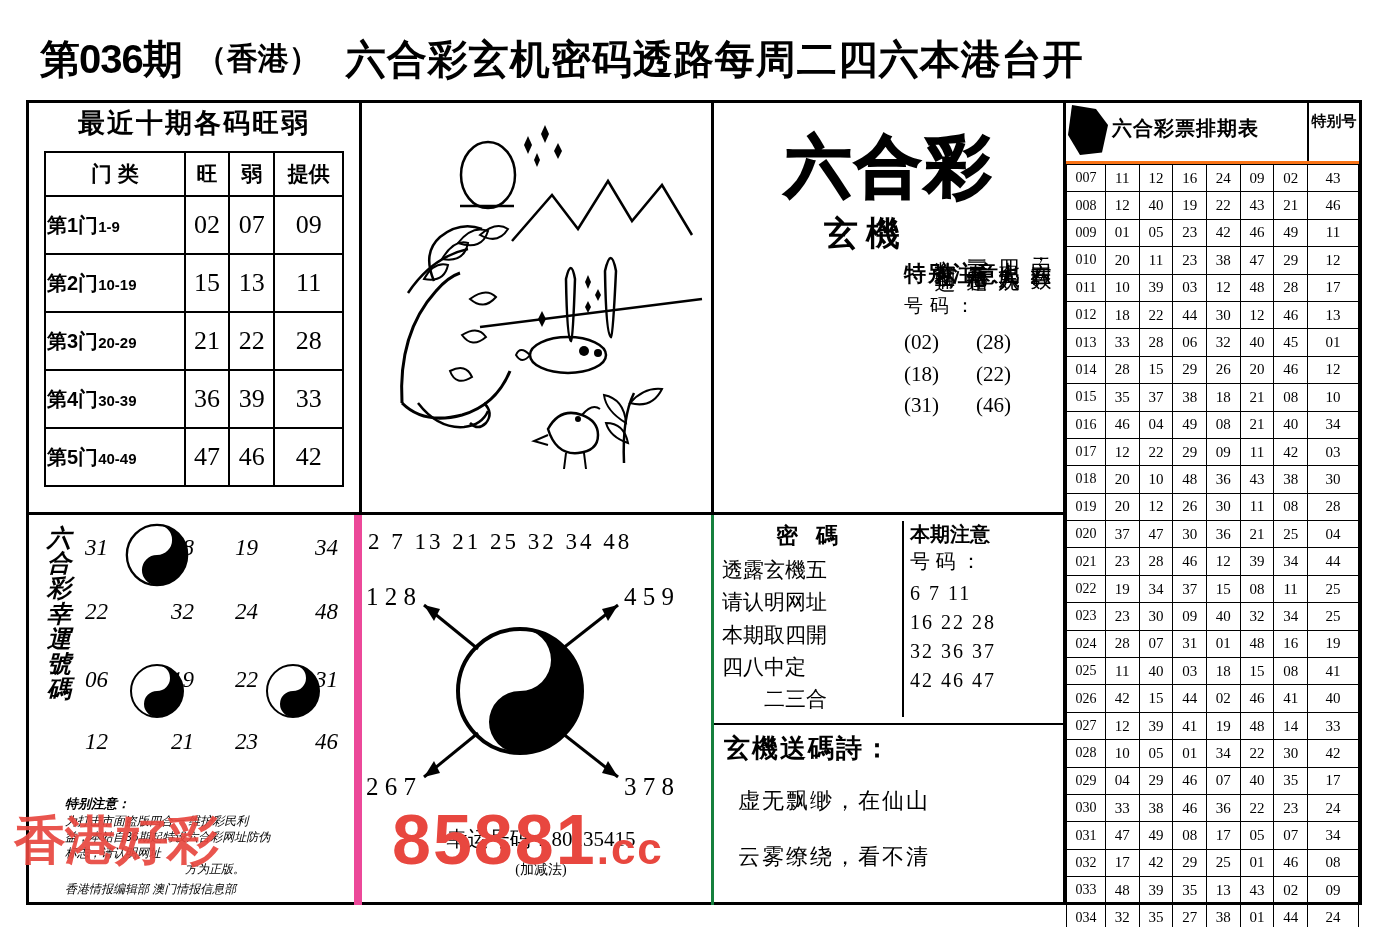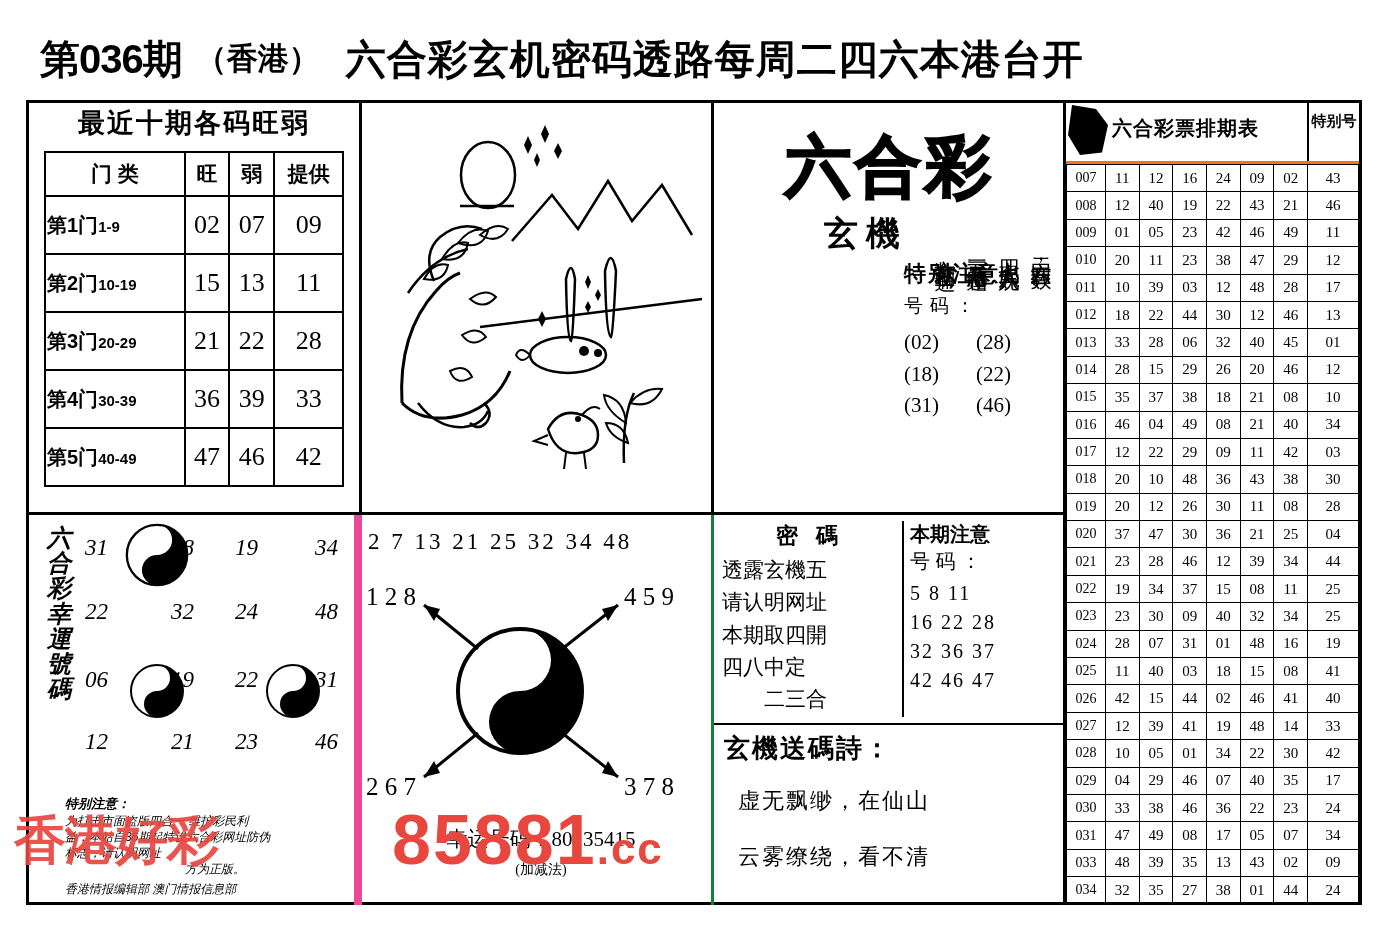--- a/index.html
+++ b/index.html
@@ -358,21 +358,21 @@
       <div class="mima-l">请认明网址</div>
       <div class="mima-l">本期取四開</div>
       <div class="mima-l">四八中定</div>
       <div class="mima-l">　　二三合</div>
     </div>
 
     <div class="benqi">
       <div class="benqi-t">本期注意</div>
       <div class="benqi-t" style="font-weight:normal">号 码 ：</div>
       <div class="benqi-n">
-        <div>5   8   11</div>
+        <div>6   7   11</div>
         <div>16  22  28</div>
         <div>32 36  37</div>
         <div>42  46 47</div>
       </div>
     </div>
 
     <div class="hdiv"></div>
 
     <div class="songma">
       <div class="songma-t">玄機送碼詩：</div>
@@ -635,20 +635,30 @@
             <td class="iss">031</td>
             <td>47</td>
             <td>49</td>
             <td>08</td>
             <td>17</td>
             <td>05</td>
             <td>07</td>
             <td class="spc">34</td>
           </tr>
           <tr>
+            <td class="iss">032</td>
+            <td>17</td>
+            <td>42</td>
+            <td>29</td>
+            <td>25</td>
+            <td>01</td>
+            <td>46</td>
+            <td class="spc">08</td>
+          </tr>
+          <tr>
             <td class="iss">033</td>
             <td>48</td>
             <td>39</td>
             <td>35</td>
             <td>13</td>
             <td>43</td>
             <td>02</td>
             <td class="spc">09</td>
           </tr>
           <tr>

